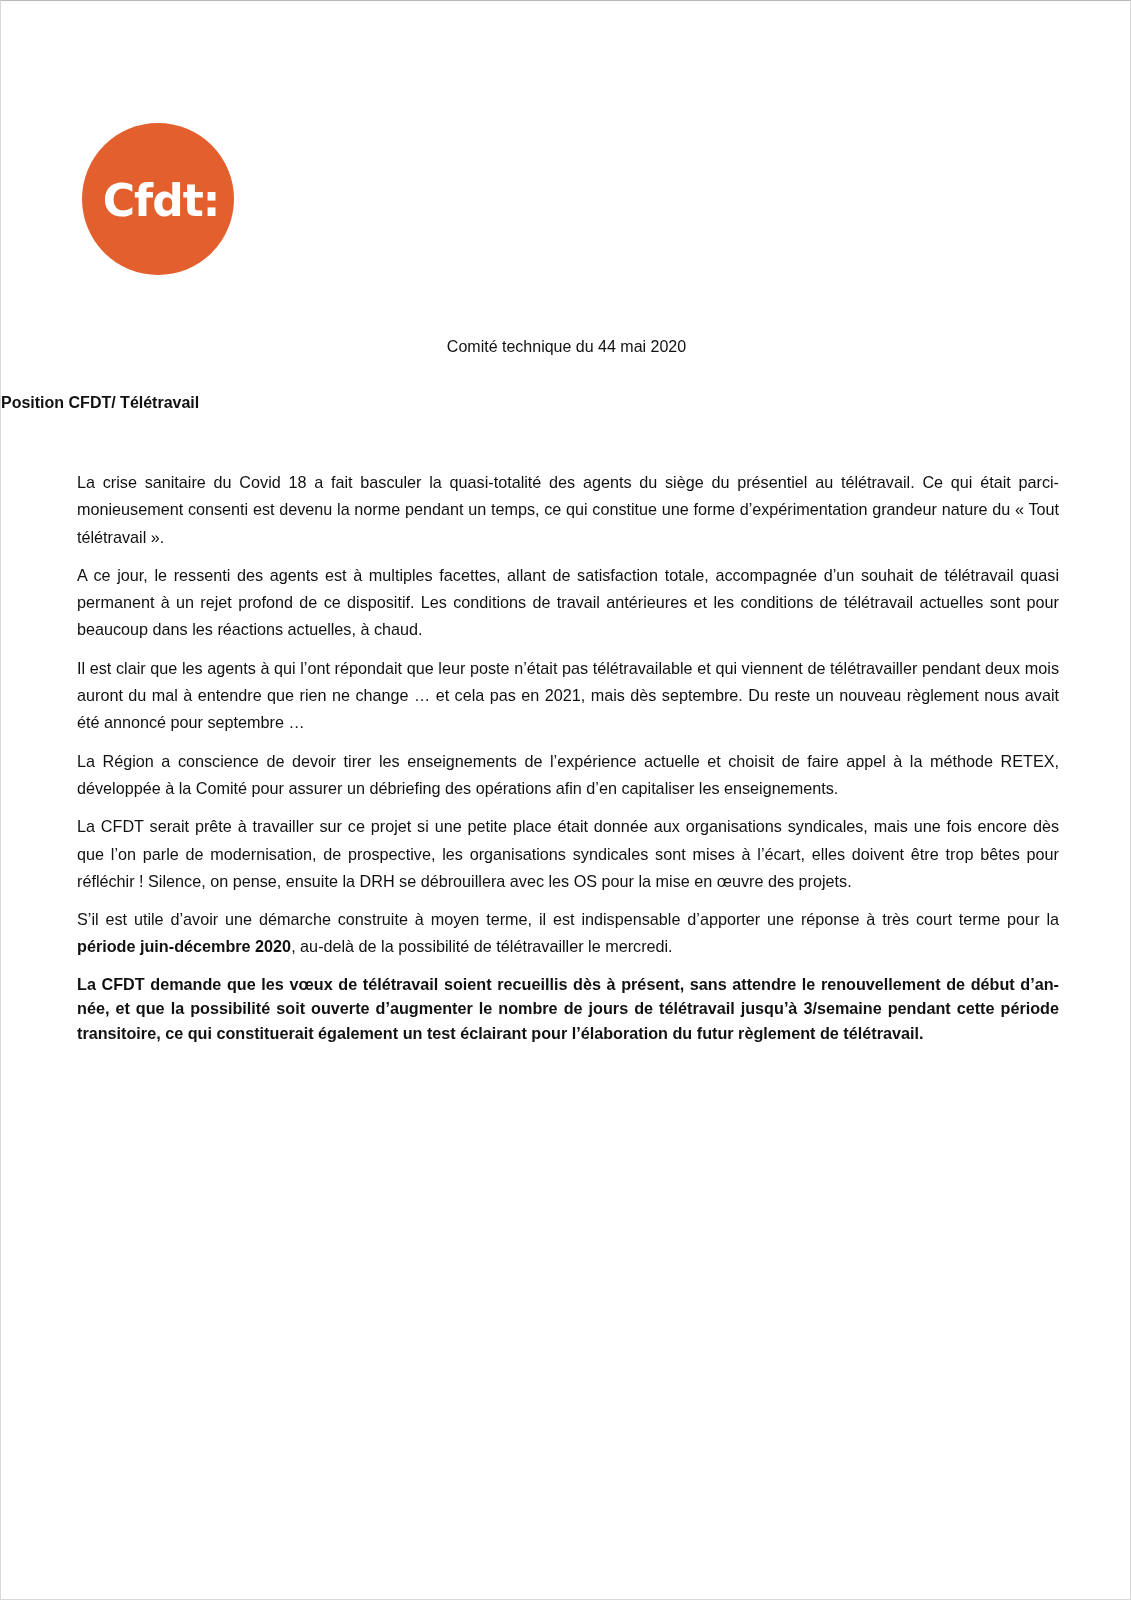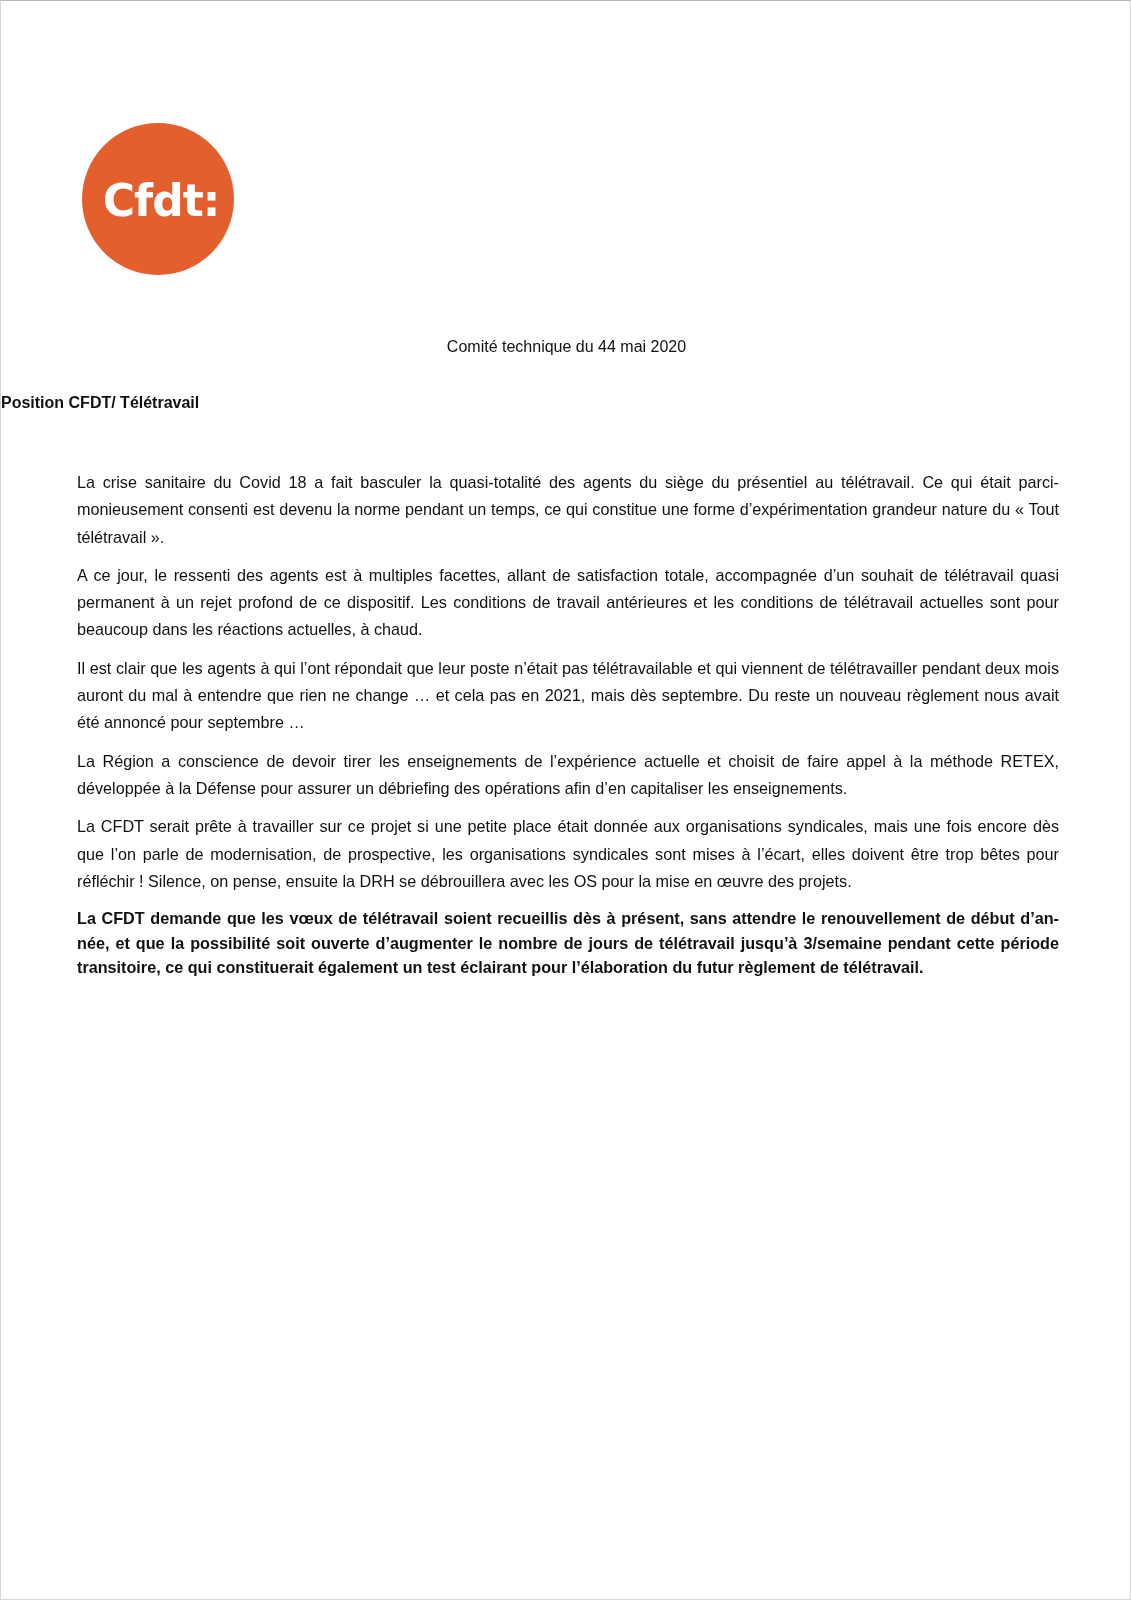--- a/index.html
+++ b/index.html
@@ -95,18 +95,19 @@
   </div>
 
   <div class="meeting-title">Comité technique du 44 mai 2020</div>
 
   <div class="doc-title">Position CFDT/ Télétravail</div>
 
   <div class="body-text">
     <p class="para">La crise sanitaire du Covid 18 a fait basculer la quasi-totalité des agents du siège du présentiel au télétravail. Ce qui était parci­monieusement consenti est devenu la norme pendant un temps, ce qui constitue une forme d’expérimentation grandeur na­ture du « Tout télétravail ».</p>
     <p class="para">A ce jour, le ressenti des agents est à multiples facettes, allant de satisfaction totale, accompagnée d’un souhait de télétravail quasi permanent à un rejet profond de ce dispositif. Les conditions de travail antérieures et les conditions de télétravail ac­tuelles sont pour beaucoup dans les réactions actuelles, à chaud.</p>
     <p class="para">Il est clair que les agents à qui l’ont répondait que leur poste n’était pas télétravailable et qui viennent de télétravailler pen­dant deux mois auront du mal à entendre que rien ne change … et cela pas en 2021, mais dès septembre. Du reste un nouveau règlement nous avait été annoncé pour septembre …</p>
-    <p class="para">La Région a conscience de devoir tirer les enseignements de l’expérience actuelle et choisit de faire appel à la méthode RETEX, développée à la Défense pour assurer un débriefing des opérations afin d’en capitaliser les enseignements.</p>
+    <p class="para">La Région a conscience de devoir tirer les enseignements de l’expérience actuelle et choisit de faire appel à la méthode RETEX, développée à la Comité pour assurer un débriefing des opérations afin d’en capitaliser les enseignements.</p>
     <p class="para">La CFDT serait prête à travailler sur ce projet si une petite place était donnée aux organisations syndicales, mais une fois encore dès que l’on parle de modernisation, de prospective, les organisations syndicales sont mises à l’écart, elles doivent être trop bêtes pour réfléchir ! Silence, on pense, ensuite la DRH se débrouillera avec les OS pour la mise en œuvre des projets.</p>
+    <p class="para"><span>S’il est utile d’avoir une démarche construite à moyen terme, il est indispensable d’apporter une réponse à très court terme pour la </span><b>période juin-décembre 2020</b><span>, au-delà de la possibilité de télétravailler le mercredi.</span></p>
     <p class="para bold-para">La CFDT demande que les vœux de télétravail soient recueillis dès à présent, sans attendre le renouvellement de début d’an­née, et que la possibilité soit ouverte d’augmenter le nombre de jours de télétravail jusqu’à 3/semaine pendant cette pé­riode transitoire, ce qui constituerait également un test éclairant pour l’élaboration du futur règlement de télétravail.</p>
   </div>
 
 </div>
 
 </body></html>

